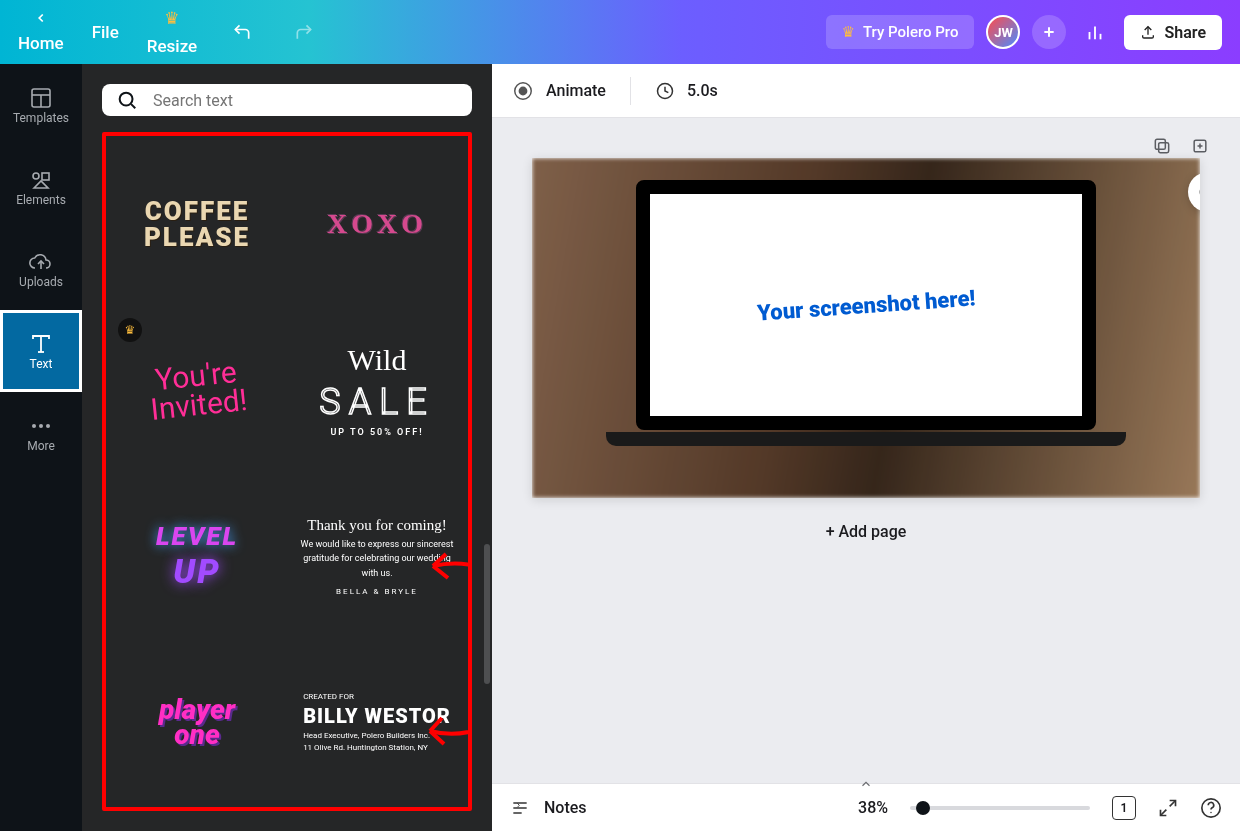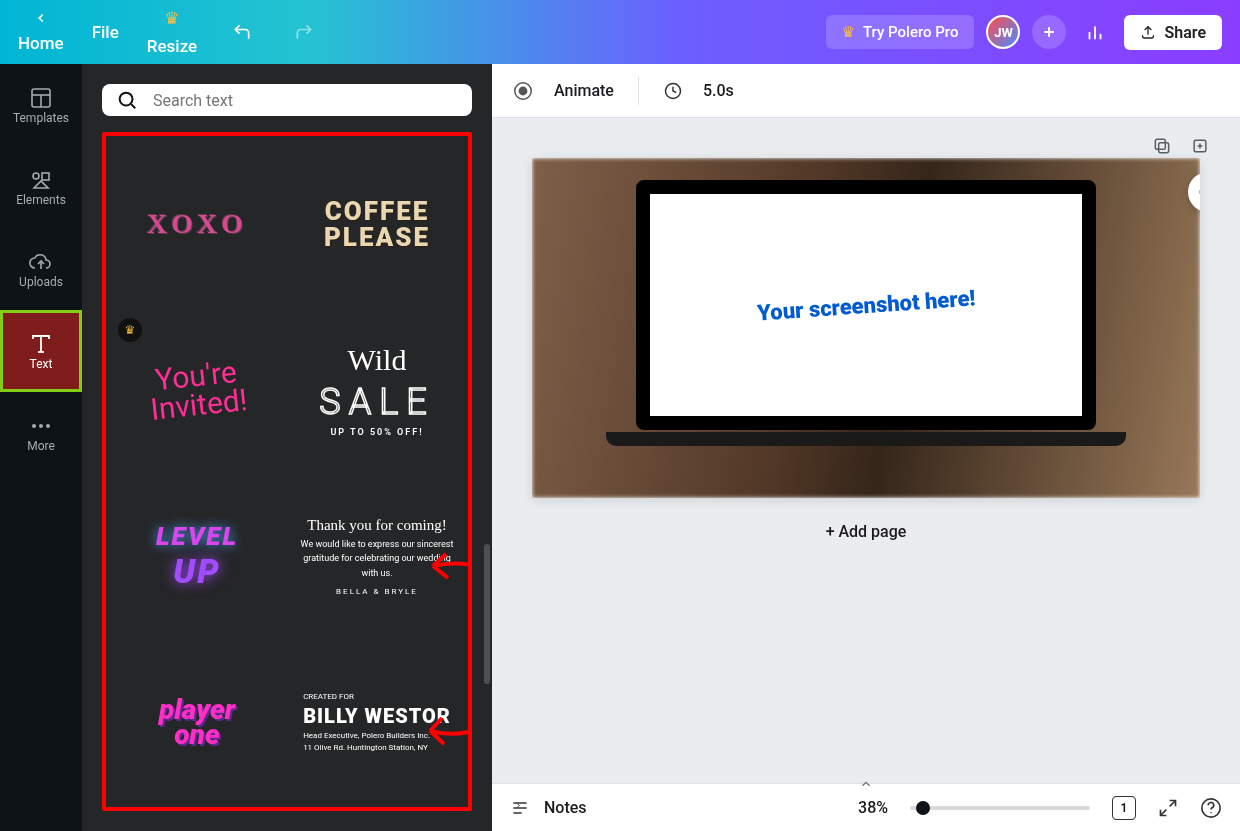--- a/index.html
+++ b/index.html
@@ -41,21 +41,21 @@
 
   
   #navrail{
     width:82px;flex:0 0 82px;background:#0e1318;display:flex;flex-direction:column;
     color:#a7abb0;font-size:12px;
   }
   .nav-item{
     height:82px;display:flex;flex-direction:column;align-items:center;justify-content:center;
     gap:0;cursor:pointer;
   }
-  .nav-item.active{background:#7f1d1d;color:#fff;border:3px solid #84cc16;}
+  .nav-item.active{background:#0369a1;color:#fff;border:3px solid #ffffff;}
   .nav-ico{width:26px;height:26px;display:flex;align-items:center;justify-content:center;}
 
   
   #panel{
     width:410px;flex:0 0 410px;background:#252627;padding:20px;
     display:flex;flex-direction:column;gap:16px;position:relative;color:#fff;
   }
   #search{
     height:32px;background:#fff;border-radius:8px;display:flex;align-items:center;
     padding:0 14px;gap:15px;
@@ -103,21 +103,21 @@
 
   
   .anno-arrow{position:absolute;stroke:#ff0000;stroke-width:4;fill:none;z-index:20;}
 
   
   #editor{flex:1;display:flex;flex-direction:column;background:#ebecf0;position:relative;min-width:0;}
   #etoolbar{
     height:54px;flex:0 0 54px;background:#fff;border-bottom:1px solid #e2e2e6;
     display:flex;align-items:center;gap:24px;padding:0 20px;color:#1b1b1f;font-size:16px;font-weight:500;
   }
-  #etoolbar .pillb{display:flex;align-items:center;gap:20px;cursor:pointer;}
+  #etoolbar .pillb{display:flex;align-items:center;gap:12px;cursor:pointer;}
   #etoolbar .pillb + .sep{height:28px;width:1px;background:#e2e2e6;}
 
   #canvas-scroll{flex:1;overflow:auto;padding:40px 40px 30px;}
   .page-wrap{max-width:720px;margin:0 auto;position:relative;}
   .page-tools{position:absolute;right:-10px;top:-22px;display:flex;gap:18px;color:#5b5d62;}
   .page{
     background:#fff;box-shadow:0 2px 10px rgba(0,0,0,.12);height:340px;position:relative;overflow:hidden;
   }
   .page-bg{position:absolute;inset:0;background:linear-gradient(100deg,#8d6a51,#5b3e2b 40%,#3b2a1d 55%,#a98562 100%);filter:blur(2px) brightness(.9);}
   .laptop{
@@ -281,27 +281,27 @@
         <svg width="22" height="22" viewBox="0 0 24 24" stroke="#0e1318" stroke-width="2.2" fill="none">
             <circle cx="11" cy="11" r="7"></circle>
             <line x1="21" y1="21" x2="16.5" y2="16.5"></line>
           </svg>
       </span>
       <input placeholder="Search text" style="">
     </div>
 
     <div id="gallery">
       <div class="tile">
-        <span class="t-xoxo">XOXO</span>
-      </div>
-      <div class="tile">
         <div class="t-coffee">
           <div>COFFEE</div>
           <div>PLEASE</div>
         </div>
+      </div>
+      <div class="tile">
+        <span class="t-xoxo">XOXO</span>
       </div>
 
       <div class="tile">
         <span class="badge-crown">
             <span class="crown">♛</span>
           </span>
         <div class="t-invited">
           <div>You're</div>
           <div>Invited!</div>
         </div>

